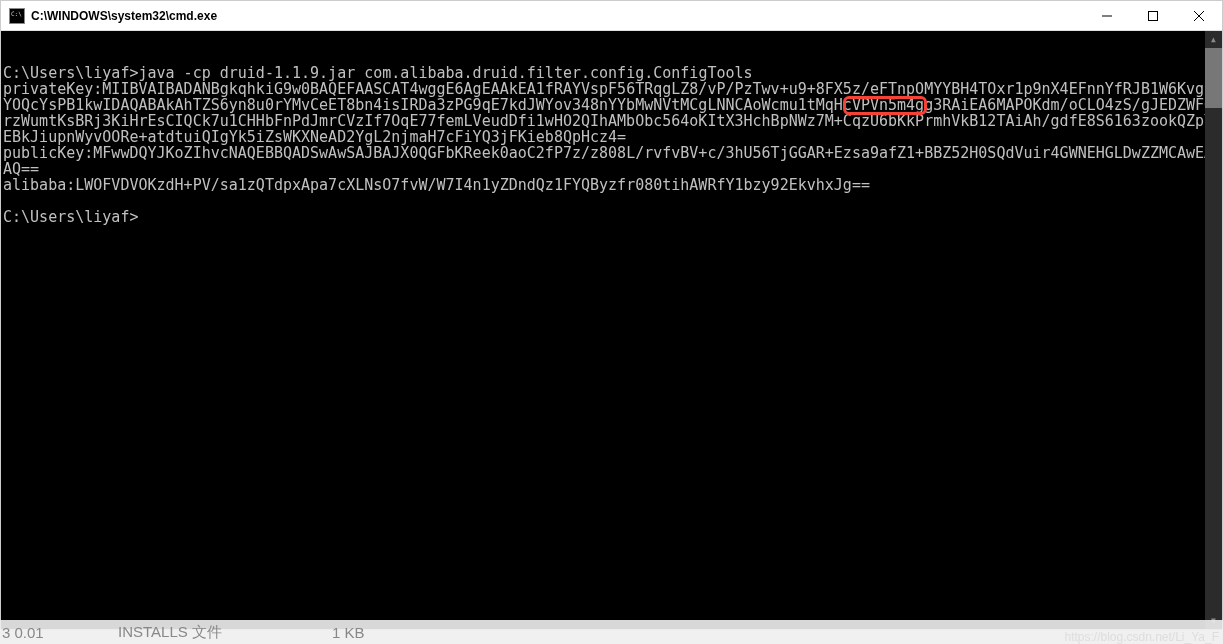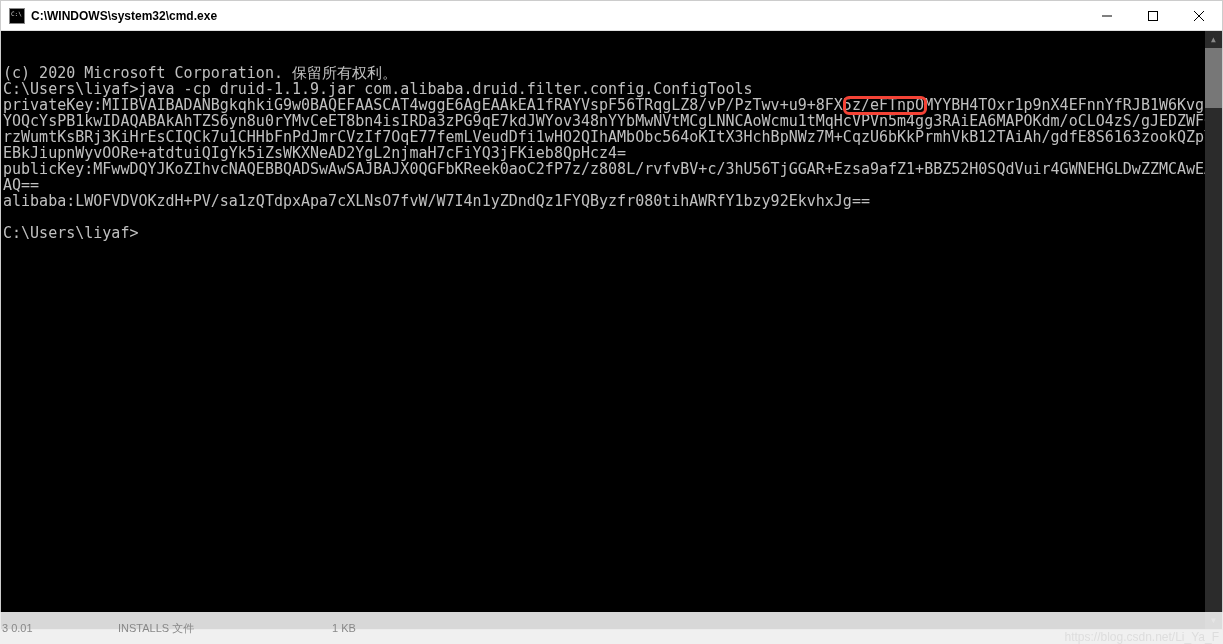--- a/index.html
+++ b/index.html
@@ -125,23 +125,23 @@
       width: 84px;
       height: 19px;
       border: 3px solid #f44336;
       border-radius: 6px;
     }
     .footer {
       position: absolute;
       bottom: 0;
       left: 0;
       right: 0;
-      height: 32px;
+      height: 24px;
       background: rgba(240,240,240,0.9);
-      font-size: 11px;
+      font-size: 15px;
       color: #888;
       display: flex;
       align-items: center;
     }
     .footer-left {
       position: absolute;
       left: 2px;
     }
     .footer-mid1 {
       position: absolute;
@@ -184,21 +184,21 @@
       <div class="win-btn close">
         <svg viewBox="0 0 10 10">
             <line x1="0" y1="0" x2="10" y2="10" stroke="currentColor" stroke-width="1"></line>
             <line x1="10" y1="0" x2="0" y2="10" stroke="currentColor" stroke-width="1"></line>
           </svg>
       </div>
     </div>
   </div>
 
   <div class="terminal">
-    <div class="terminal-content"><span class="line">(c) 2020 Microsoft Corporation. 保留所有权利。</span><span class="line"></span><span>C:\Users\liyaf&gt;</span><span>java -cp druid-1.1.9.jar com.alibaba.druid.filter.config.ConfigTools </span>
+    <div class="terminal-content"><span class="line"></span><span>C:\Users\liyaf&gt;</span><span>java -cp druid-1.1.9.jar com.alibaba.druid.filter.config.ConfigTools </span>
 <span>privateKey:</span><span>MIIBVAIBADANBgkqhkiG9w0BAQEFAASCAT4wggE6AgEAAkEA1fRAYVspF56TRqgLZ8/vP/PzTwv+u9+8FX5z/eFTnpOMYYBH4TOxr1p9nX4EFnnYfRJB1W6KvgZYOQcYsPB1kwIDAQABAkAhTZS6yn8u0rYMvCeET8bn4isIRDa3zPG9qE7kdJWYov348nYYbMwNVtMCgLNNCAoWcmu1tMqHcVPVn5m4gg3RAiEA6MAPOKdm/oCLO4zS/gJEDZWFOrzWumtKsBRj3KiHrEsCIQCk7u1CHHbFnPdJmrCVzIf7OqE77femLVeudDfi1wHO2QIhAMbObc564oKItX3HchBpNWz7M+CqzU6bKkPrmhVkB12TAiAh/gdfE8S6163zookQZpYEBkJiupnWyvOORe+atdtuiQIgYk5iZsWKXNeAD2YgL2njmaH7cFiYQ3jFKieb8QpHcz4=</span>
 <span>publicKey:</span><span>MFwwDQYJKoZIhvcNAQEBBQADSwAwSAJBAJX0QGFbKReek0aoC2fP7z/z808L/rvfvBV+c/3hU56TjGGAR+Ezsa9afZ1+BBZ52H0SQdVuir4GWNEHGLDwZZMCAwEAAQ==</span>
 <span>alibaba:</span><span>LWOFVDVOKzdH+PV/sa1zQTdpxApa7cXLNsO7fvW/W7I4n1yZDndQz1FYQByzfr080tihAWRfY1bzy92EkvhxJg==</span>
 
 <span>C:\Users\liyaf&gt;</span></div>
 
     <div class="scrollbar">
       <div class="scrollbar-arrow up">▲</div>
       <div class="scrollbar-thumb"></div>
       <div class="scrollbar-arrow down">▼</div>

